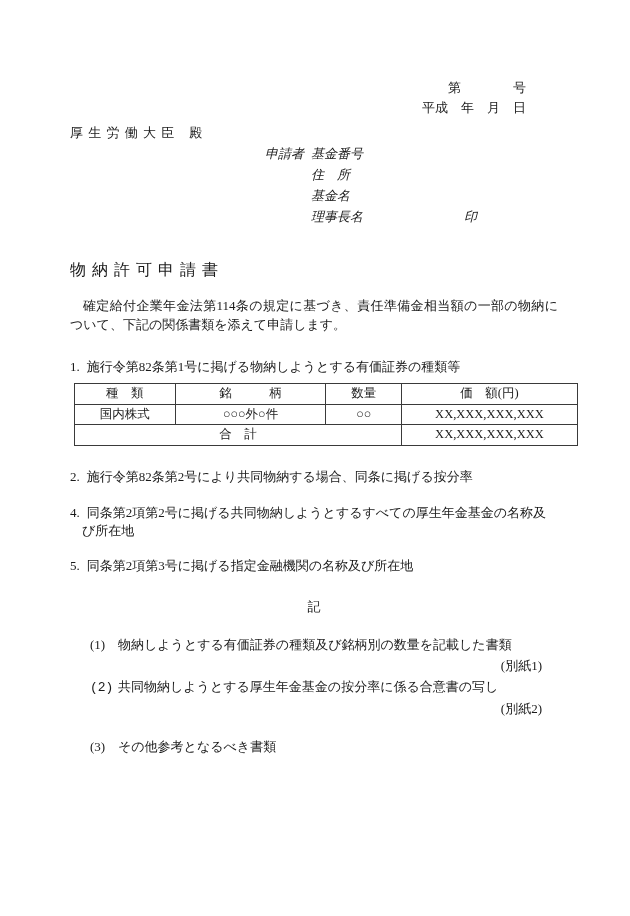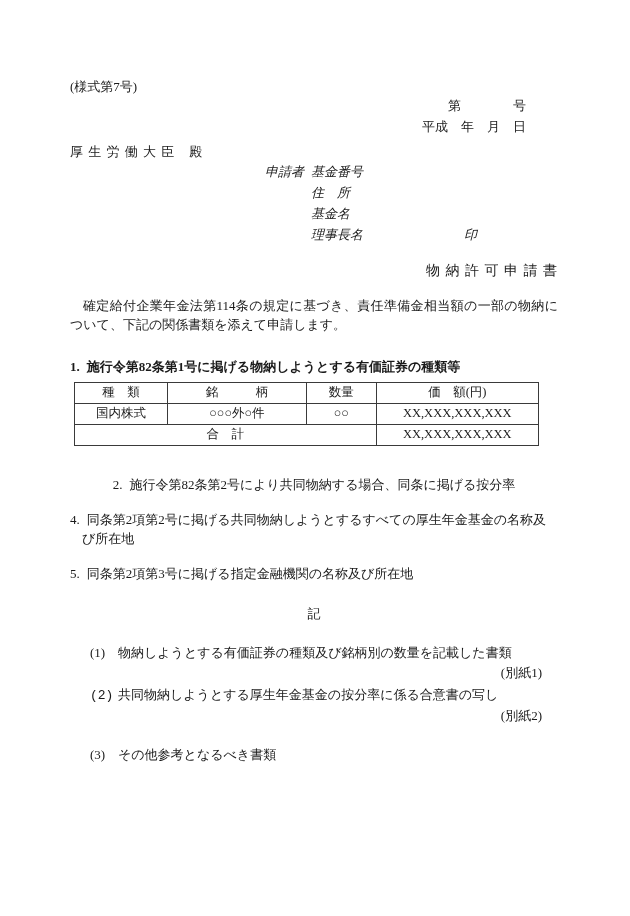--- a/index.html
+++ b/index.html
@@ -27,42 +27,42 @@
     margin-right: 32px;
     text-align: right;
     line-height: 1.55;
   }
   .addressee { margin-top: 6px; letter-spacing: 1px; }
   .applicant { margin-left: 195px; width: 212px; font-style: italic; }
   .applicant .row { display: flex; line-height: 21px; }
   .applicant .lbl { flex: 0 0 46px; }
   .applicant .seal { margin-left: auto; }
   .doc-title {
-    text-align: right;
-    margin-top: 16px;
-    font-size: 14px;
+    text-align: left;
+    margin-top: 32px;
+    font-size: 16px;
     letter-spacing: 1px;
   }
   .body-par {
     margin-top: 16px;
     text-indent: 1em;
     text-align: justify;
   }
   .item {
     margin-top: 17px;
     padding-left: 12px;
     text-indent: -12px;
   }
   .item .num { margin-right: 7px; }
-  .item-first { margin-top: 24px; font-weight: bold; }
-  .item-after-table { margin-top: 30px; text-align: center; }
+  .item-first { margin-top: 24px; }
+  .item-after-table { margin-top: 22px; }
   table.sec-table {
     border-collapse: collapse;
     table-layout: fixed;
-    width: 465px;
+    width: 504px;
     margin: 6px 0 0 4px;
     font-size: 12.5px;
   }
   table.sec-table td {
     border: 1px solid #3a3a3a;
     text-align: center;
     padding: 1px 2px;
     height: 17px;
   }
   col.c1 { width: 20%; }
@@ -73,21 +73,20 @@
   .subitem { margin-top: 20px; margin-left: 20px; padding-left: 28px; text-indent: -28px; }
   .subitem .snum { display: inline-block; width: 21px; margin-right: 7px; text-indent: 0; }
   .subitem-tight { margin-top: 4px; font-family: Liberation Mono, monospace; }
   .subnote { text-align: right; margin-right: 16px; margin-top: 2px; }
 </style>
 </head>
 <body>
 
 <div class="page">
 
-  <p class="form-label">(様式第7号)</p>
 
   <div class="head-right">
     <div>第　　　　号</div>
     <div>平成　年　月　日</div>
   </div>
 
   <div class="addressee">厚 生 労 働 大 臣　殿</div>
 
   <div class="applicant">
     <div class="row">

